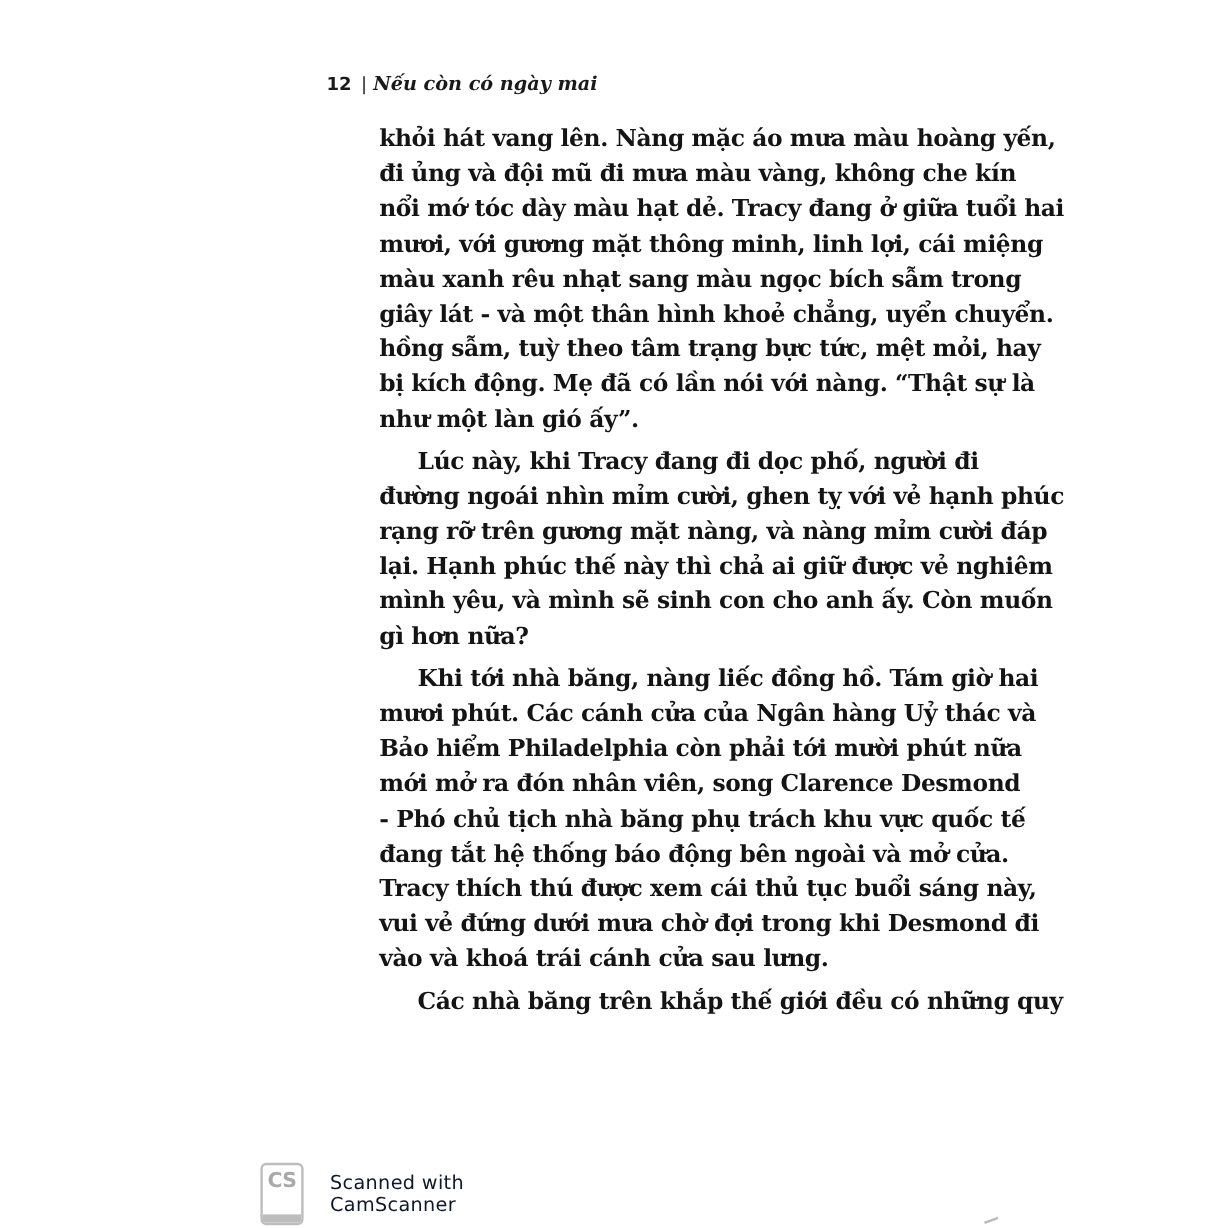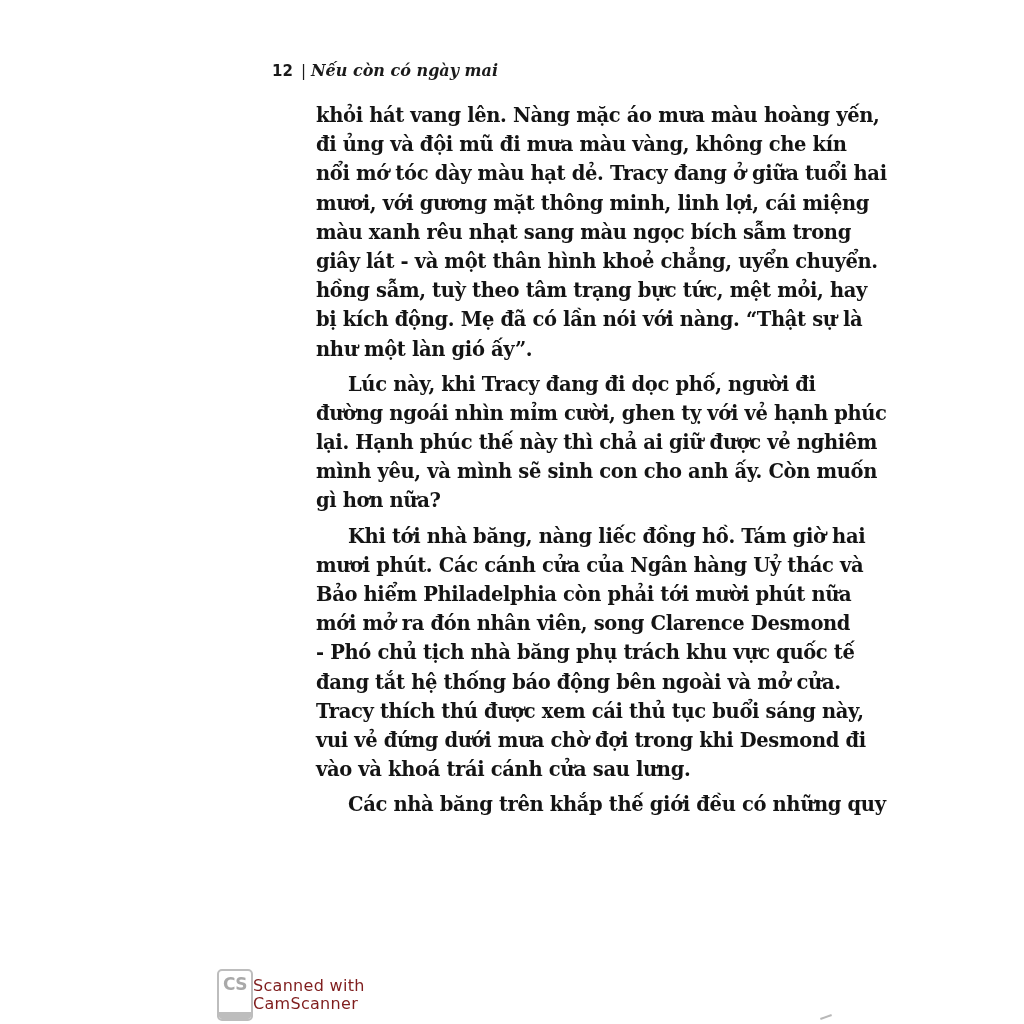--- a/index.html
+++ b/index.html
@@ -99,25 +99,25 @@
       color: #a9a9a9;
       letter-spacing: -0.5px;
     }
     .cs-logo .cs-bar {
       position: absolute;
       left: 0; right: 0; bottom: 0;
       height: 7px;
       background: #bdbdbd;
     }
     .wm-text {
-      margin-left: 0;
+      margin-left: 22px;
       font-family: "DejaVu Sans", sans-serif;
       font-size: 16px;
       line-height: 18px;
-      color: #7f1d1d;
+      color: #0f172a;
       letter-spacing: 0.3px;
     }
     .specks {
       position: absolute;
       left: 820px;
       top: 1016px;
       width: 12px;
       height: 2px;
       background: #9a9a9a;
       transform: rotate(-20deg);
@@ -144,20 +144,21 @@
       <span class="line">giây lát - và một thân hình khoẻ chẳng, uyển chuyển.</span>
       <span class="line">hồng sẫm, tuỳ theo tâm trạng bực tức, mệt mỏi, hay</span>
       <span class="line">bị kích động. Mẹ đã có lần nói với nàng. “Thật sự là</span>
       <span class="line last">như một làn gió ấy”.</span>
     </div>
     <div class="para-gap"></div>
 
     <div>
       <span class="line indent">Lúc này, khi Tracy đang đi dọc phố, người đi</span>
       <span class="line">đường ngoái nhìn mỉm cười, ghen tỵ với vẻ hạnh phúc</span>
+      <span class="line">rạng rỡ trên gương mặt nàng, và nàng mỉm cười đáp</span>
       <span class="line">lại. Hạnh phúc thế này thì chả ai giữ được vẻ nghiêm</span>
       <span class="line">mình yêu, và mình sẽ sinh con cho anh ấy. Còn muốn</span>
       <span class="line last">gì hơn nữa?</span>
     </div>
     <div class="para-gap"></div>
 
     <div>
       <span class="line indent">Khi tới nhà băng, nàng liếc đồng hồ. Tám giờ hai</span>
       <span class="line">mươi phút. Các cánh cửa của Ngân hàng Uỷ thác và</span>
       <span class="line">Bảo hiểm Philadelphia còn phải tới mười phút nữa</span>

